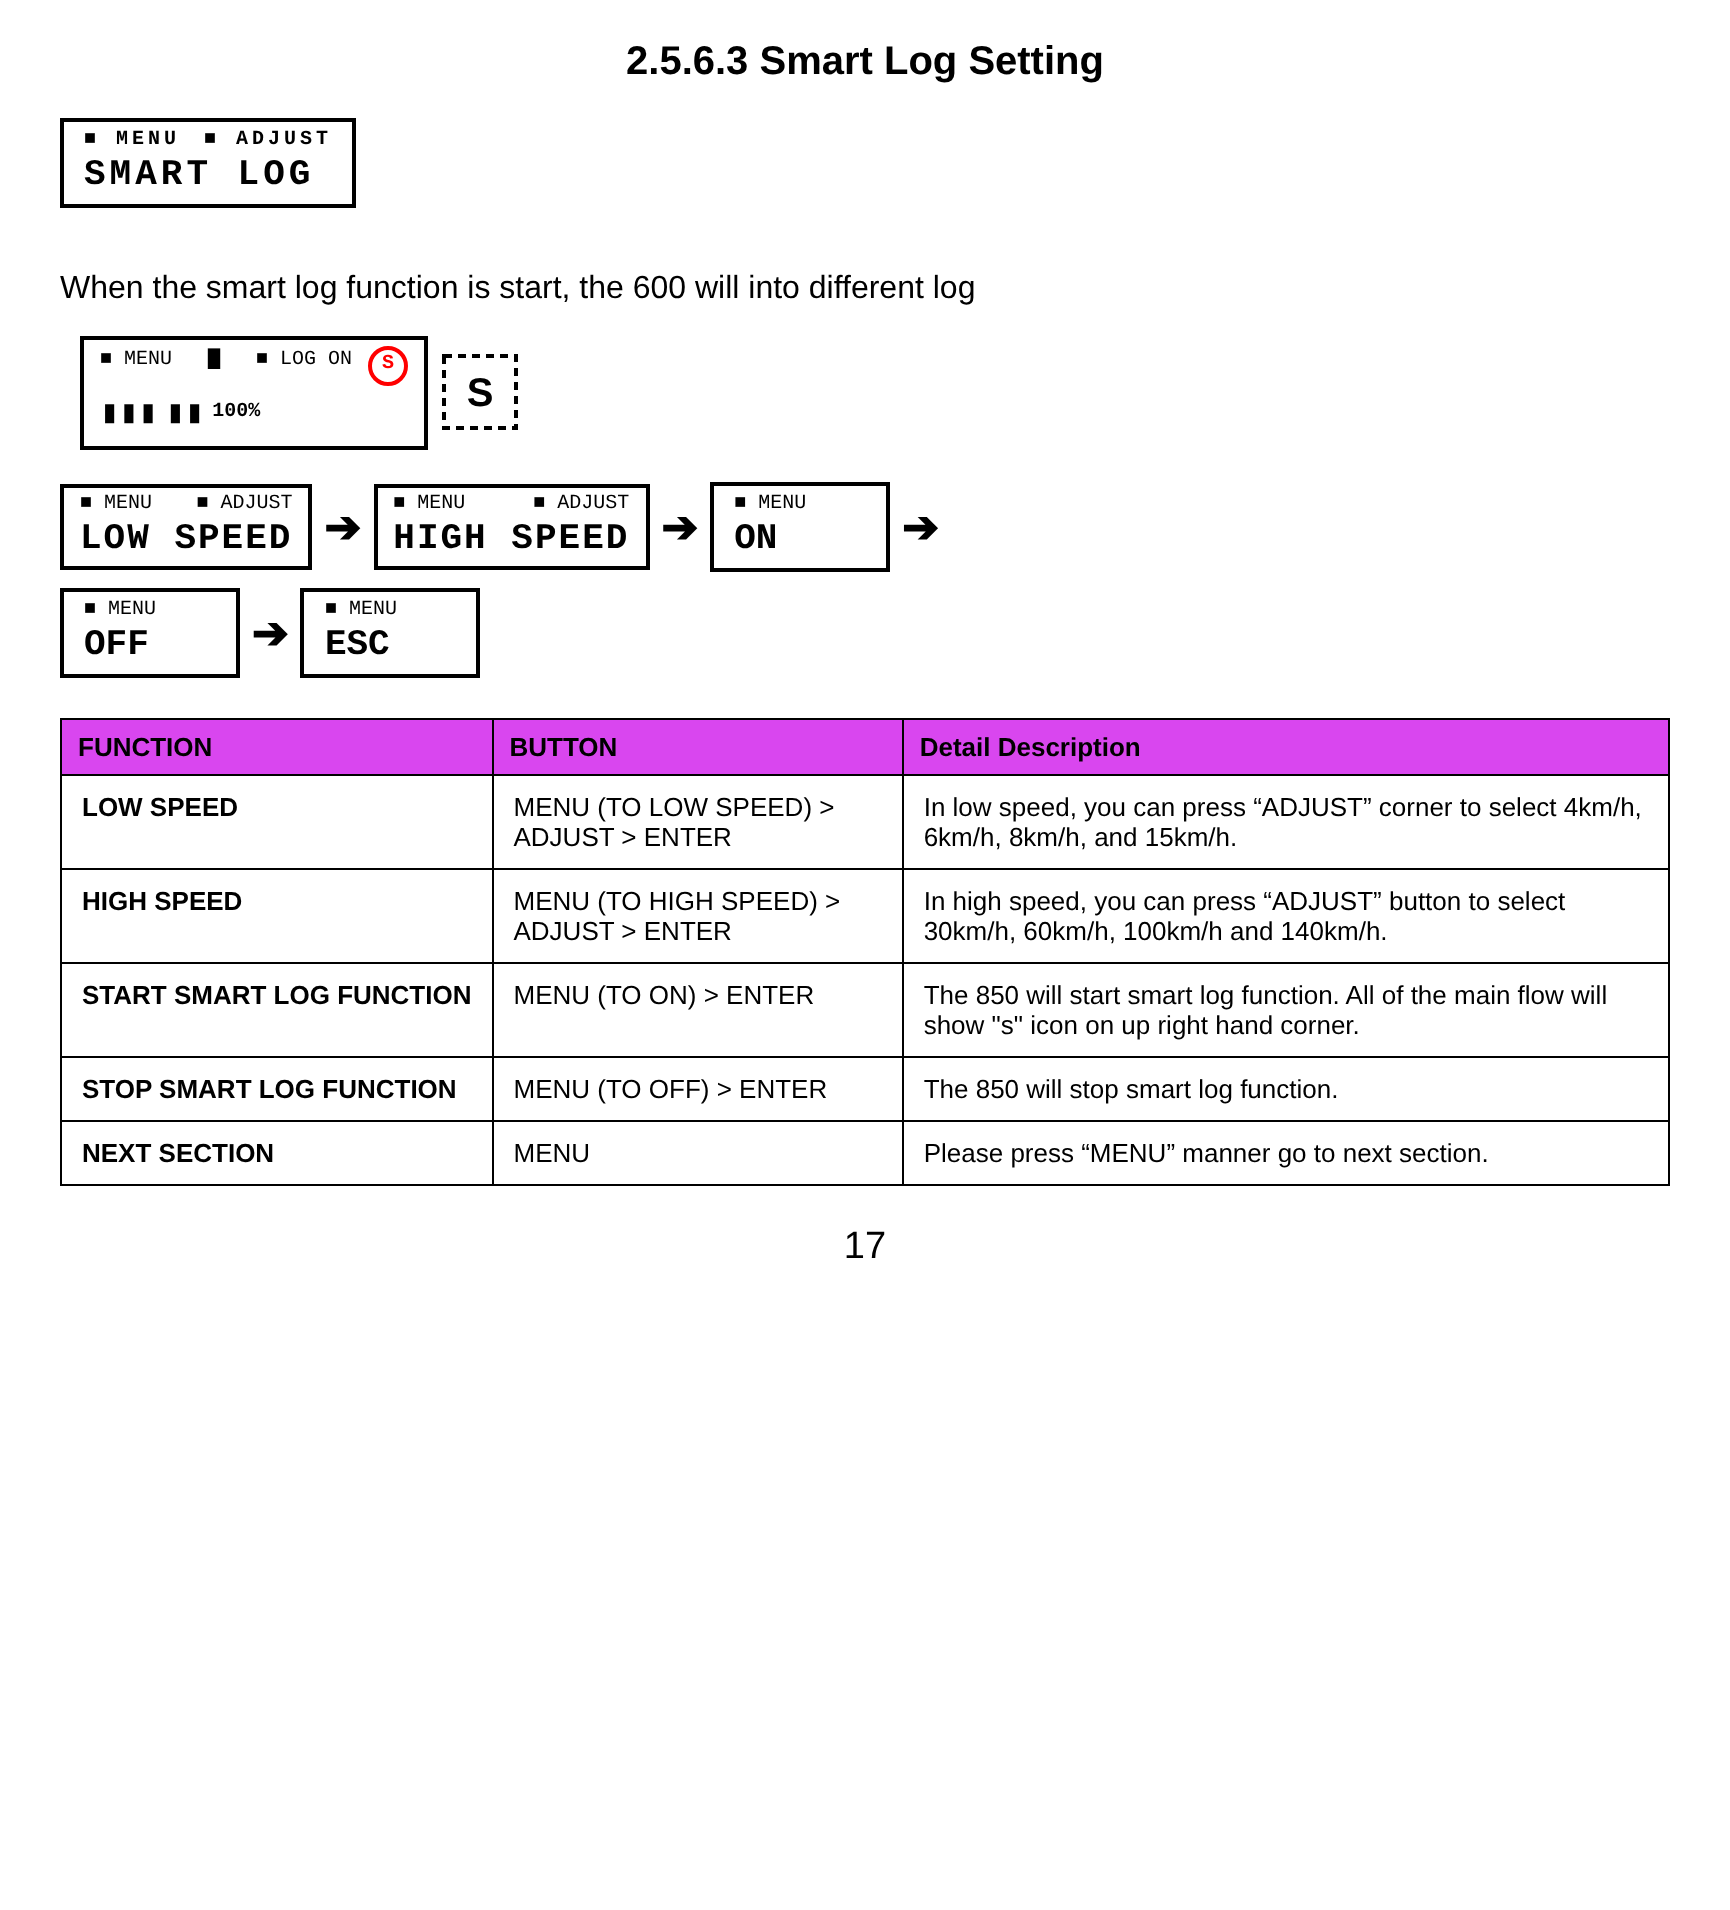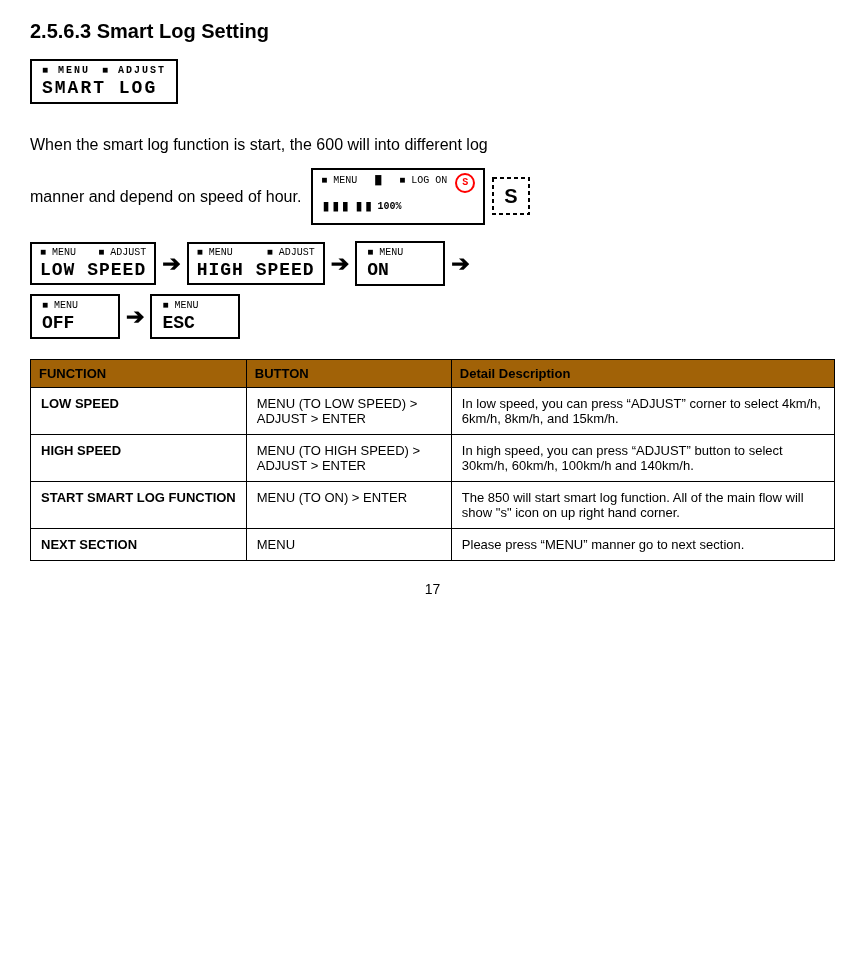--- a/index.html
+++ b/index.html
@@ -9,20 +9,21 @@
       color: #000;
       width: 865px;
       min-height: 955px;
       padding: 20px 30px;
       font-size: 14px;
     }
     h1 {
       font-size: 20px;
       font-weight: bold;
       margin-bottom: 16px;
+      text-align: center;
     }
     .smart-log-badge {
       display: inline-block;
       border: 2px solid #000;
       padding: 4px 10px;
       margin-bottom: 14px;
       font-family: 'Courier New', monospace;
       font-size: 18px;
       font-weight: bold;
       letter-spacing: 2px;
@@ -126,35 +127,35 @@
       width: 100%;
       border-collapse: collapse;
       margin-bottom: 20px;
     }
     table th {
       border: 1px solid #000;
       padding: 6px 8px;
       text-align: left;
       font-weight: bold;
       font-size: 13px;
-      background: #a16207;
+      background: #d946ef;
     }
     table td {
       border: 1px solid #000;
       padding: 8px 10px;
       vertical-align: top;
       font-size: 13px;
     }
     table tr td:first-child {
       font-weight: bold;
       white-space: nowrap;
     }
     .page-number {
       text-align: center;
-      font-size: 14px;
+      font-size: 19px;
       margin-top: 10px;
     }
     .on-box {
       border: 2px solid #000;
       padding: 4px 10px;
       font-family: 'Courier New', monospace;
       font-size: 18px;
       font-weight: bold;
       display: inline-flex;
       flex-direction: column;
@@ -210,21 +211,20 @@
       <span>■ MENU</span>
       <span style="margin-left: 8px;">■ ADJUST</span>
     </div>
     <div class="main-text">SMART LOG</div>
   </div>
 </div>
 
 <p class="intro-text">When the smart log function is start, the 600 will into different log</p>
 
 <div class="intro-text" style="display:flex; align-items:center; flex-wrap:wrap; margin-bottom: 16px;">
-  <span>manner and depend on speed of hour.</span>
 
   <div class="log-on-box" style="margin-left: 10px;">
     <div class="top-row">
       <span>■ MENU &nbsp; ▇ &nbsp; ■ LOG ON</span>
       <span class="circle-annotation">S</span>
     </div>
     <div class="bottom-row">
       <span>▮▮▮</span>
       <span>▮▮</span>
       <span class="percent-badge">100%</span>
@@ -304,20 +304,25 @@
         <td>HIGH SPEED</td>
         <td>MENU (TO HIGH SPEED) &gt; ADJUST &gt; ENTER</td>
         <td>In high speed, you can press “ADJUST” button to select 30km/h, 60km/h, 100km/h and 140km/h.</td>
       </tr>
       <tr>
         <td>START SMART LOG FUNCTION</td>
         <td>MENU (TO ON) &gt; ENTER</td>
         <td>The 850 will start smart log function. All of the main flow will show "s" icon on up right hand corner.</td>
       </tr>
       <tr>
+        <td>STOP SMART LOG FUNCTION</td>
+        <td>MENU (TO OFF) &gt; ENTER</td>
+        <td>The 850 will stop smart log function.</td>
+      </tr>
+      <tr>
         <td>NEXT SECTION</td>
         <td>MENU</td>
         <td>Please press “MENU” manner go to next section.</td>
       </tr>
     </tbody>
 </table>
 
 <div class="page-number">17</div>
 
 </body></html>

